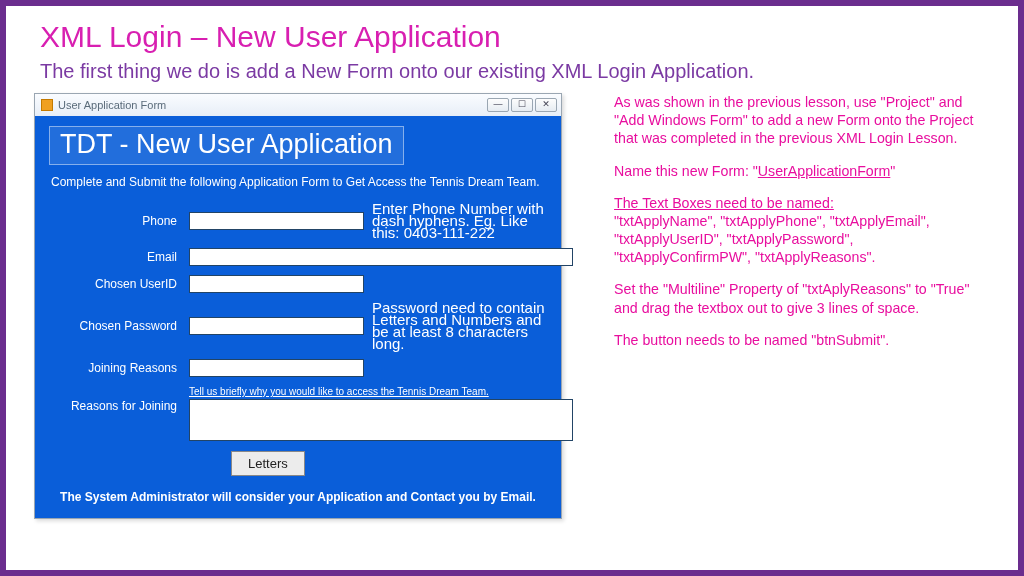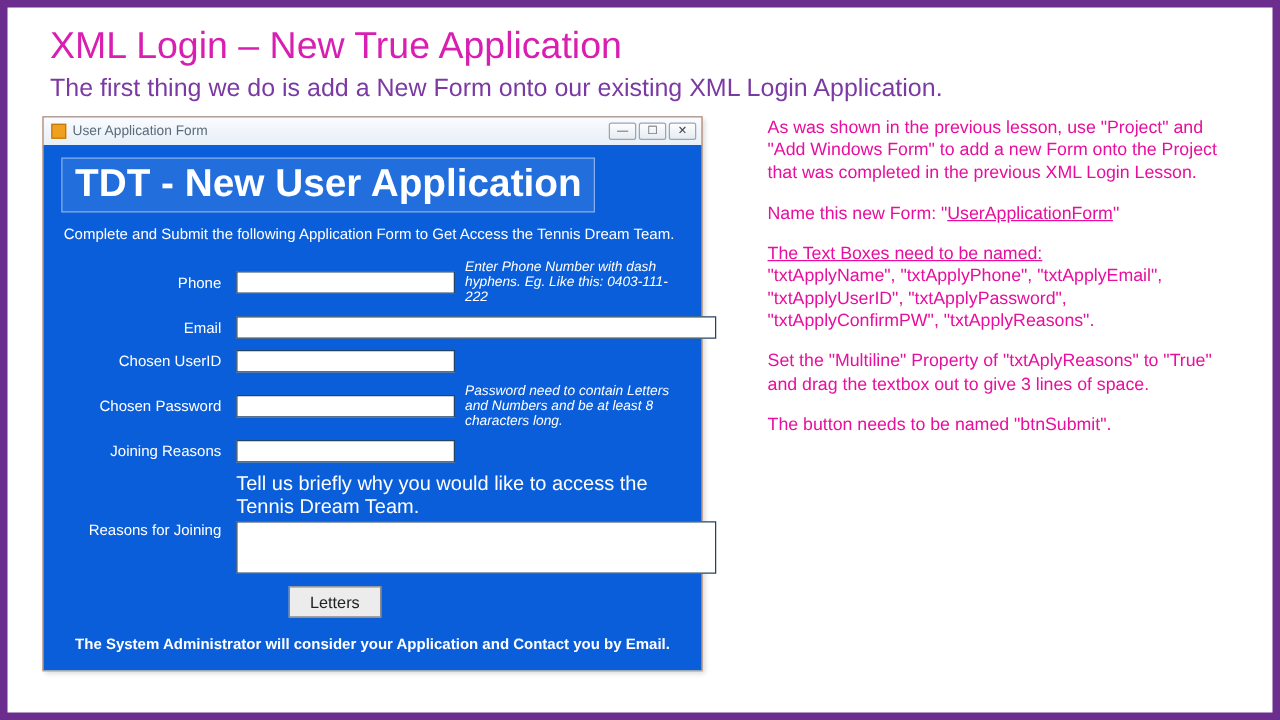--- a/index.html
+++ b/index.html
@@ -57,66 +57,66 @@
 
   .formbody {
     background: #0a5ed9;
     padding: 10px 16px 14px 16px;
     color: #fff;
   }
   .formheading {
     display:inline-block;
     background: rgba(255,255,255,0.10);
     border: 1px solid rgba(255,255,255,0.45);
-    font-size: 31px;
+    font-size: 27px;
     padding: 2px 10px 4px 10px;
     margin-left: -2px;
     margin-bottom: 10px;
-    font-weight: 700;
+    font-weight: 400;
   }
   .instr { font-size: 12px; margin-bottom: 14px; }
   .row {
     display: grid;
     grid-template-columns: 130px 175px 1fr;
     column-gap: 8px;
     align-items: center;
     margin-bottom: 9px;
     font-size: 12px;
   }
   .row .lbl { text-align: right; padding-right: 4px; }
   .row input.fld, .row textarea.fld {
     background: #fff; border: 1px solid #246; height: 18px;
     font-size: 12px; padding: 0 2px; width: 100%;
   }
-  .row .hint { font-size: 11px; line-height: 12px; color: #fff; font-style: italic; }
+  .row .hint { font-size: 15px; line-height: 12px; color: #fff; }
   .row.wide { grid-template-columns: 130px 384px; }
   .row.wide input.fld { height: 18px; }
   .reasons-hint {
-    font-size: 16px;
+    font-size: 10px;
     margin-left: 138px;
-    margin-top: 6px; margin-bottom: 2px;
+    margin-top: 6px; margin-bottom: 2px; text-decoration: underline;
   }
   .row.reasons { grid-template-columns: 130px 384px; align-items: start; }
   .row.reasons textarea.fld { height: 42px; resize: none; }
   .submitrow { margin-left: 180px; margin-top: 10px; }
   .submitbtn {
     background: #ececec; border: 1px solid #888; color:#222;
     font-size: 13px; padding: 4px 16px; cursor: pointer;
   }
   .footer-note { font-size: 12px; text-align: center; margin-top: 14px; font-weight: bold; }
 
   
   .rightcol p { color: #e80e9e; font-weight: normal; font-size: 14.2px; line-height: 1.28; margin-bottom: 14px; }
   .rightcol .under { text-decoration: underline; }
 </style>
 </head>
 <body>
 
 <div class="frame">
-  <h1 class="slide-title">XML Login – New True Application</h1>
+  <h1 class="slide-title">XML Login – New User Application</h1>
   <div class="slide-sub">The first thing we do is add a New Form onto our existing XML Login Application.</div>
 
   <div class="columns">
     <div class="leftcol">
       <div class="winwrap">
         <div class="titlebar">
           <span class="ttl">
             <span class="appicon"></span>
             <span>User Application Form</span>
           </span>

